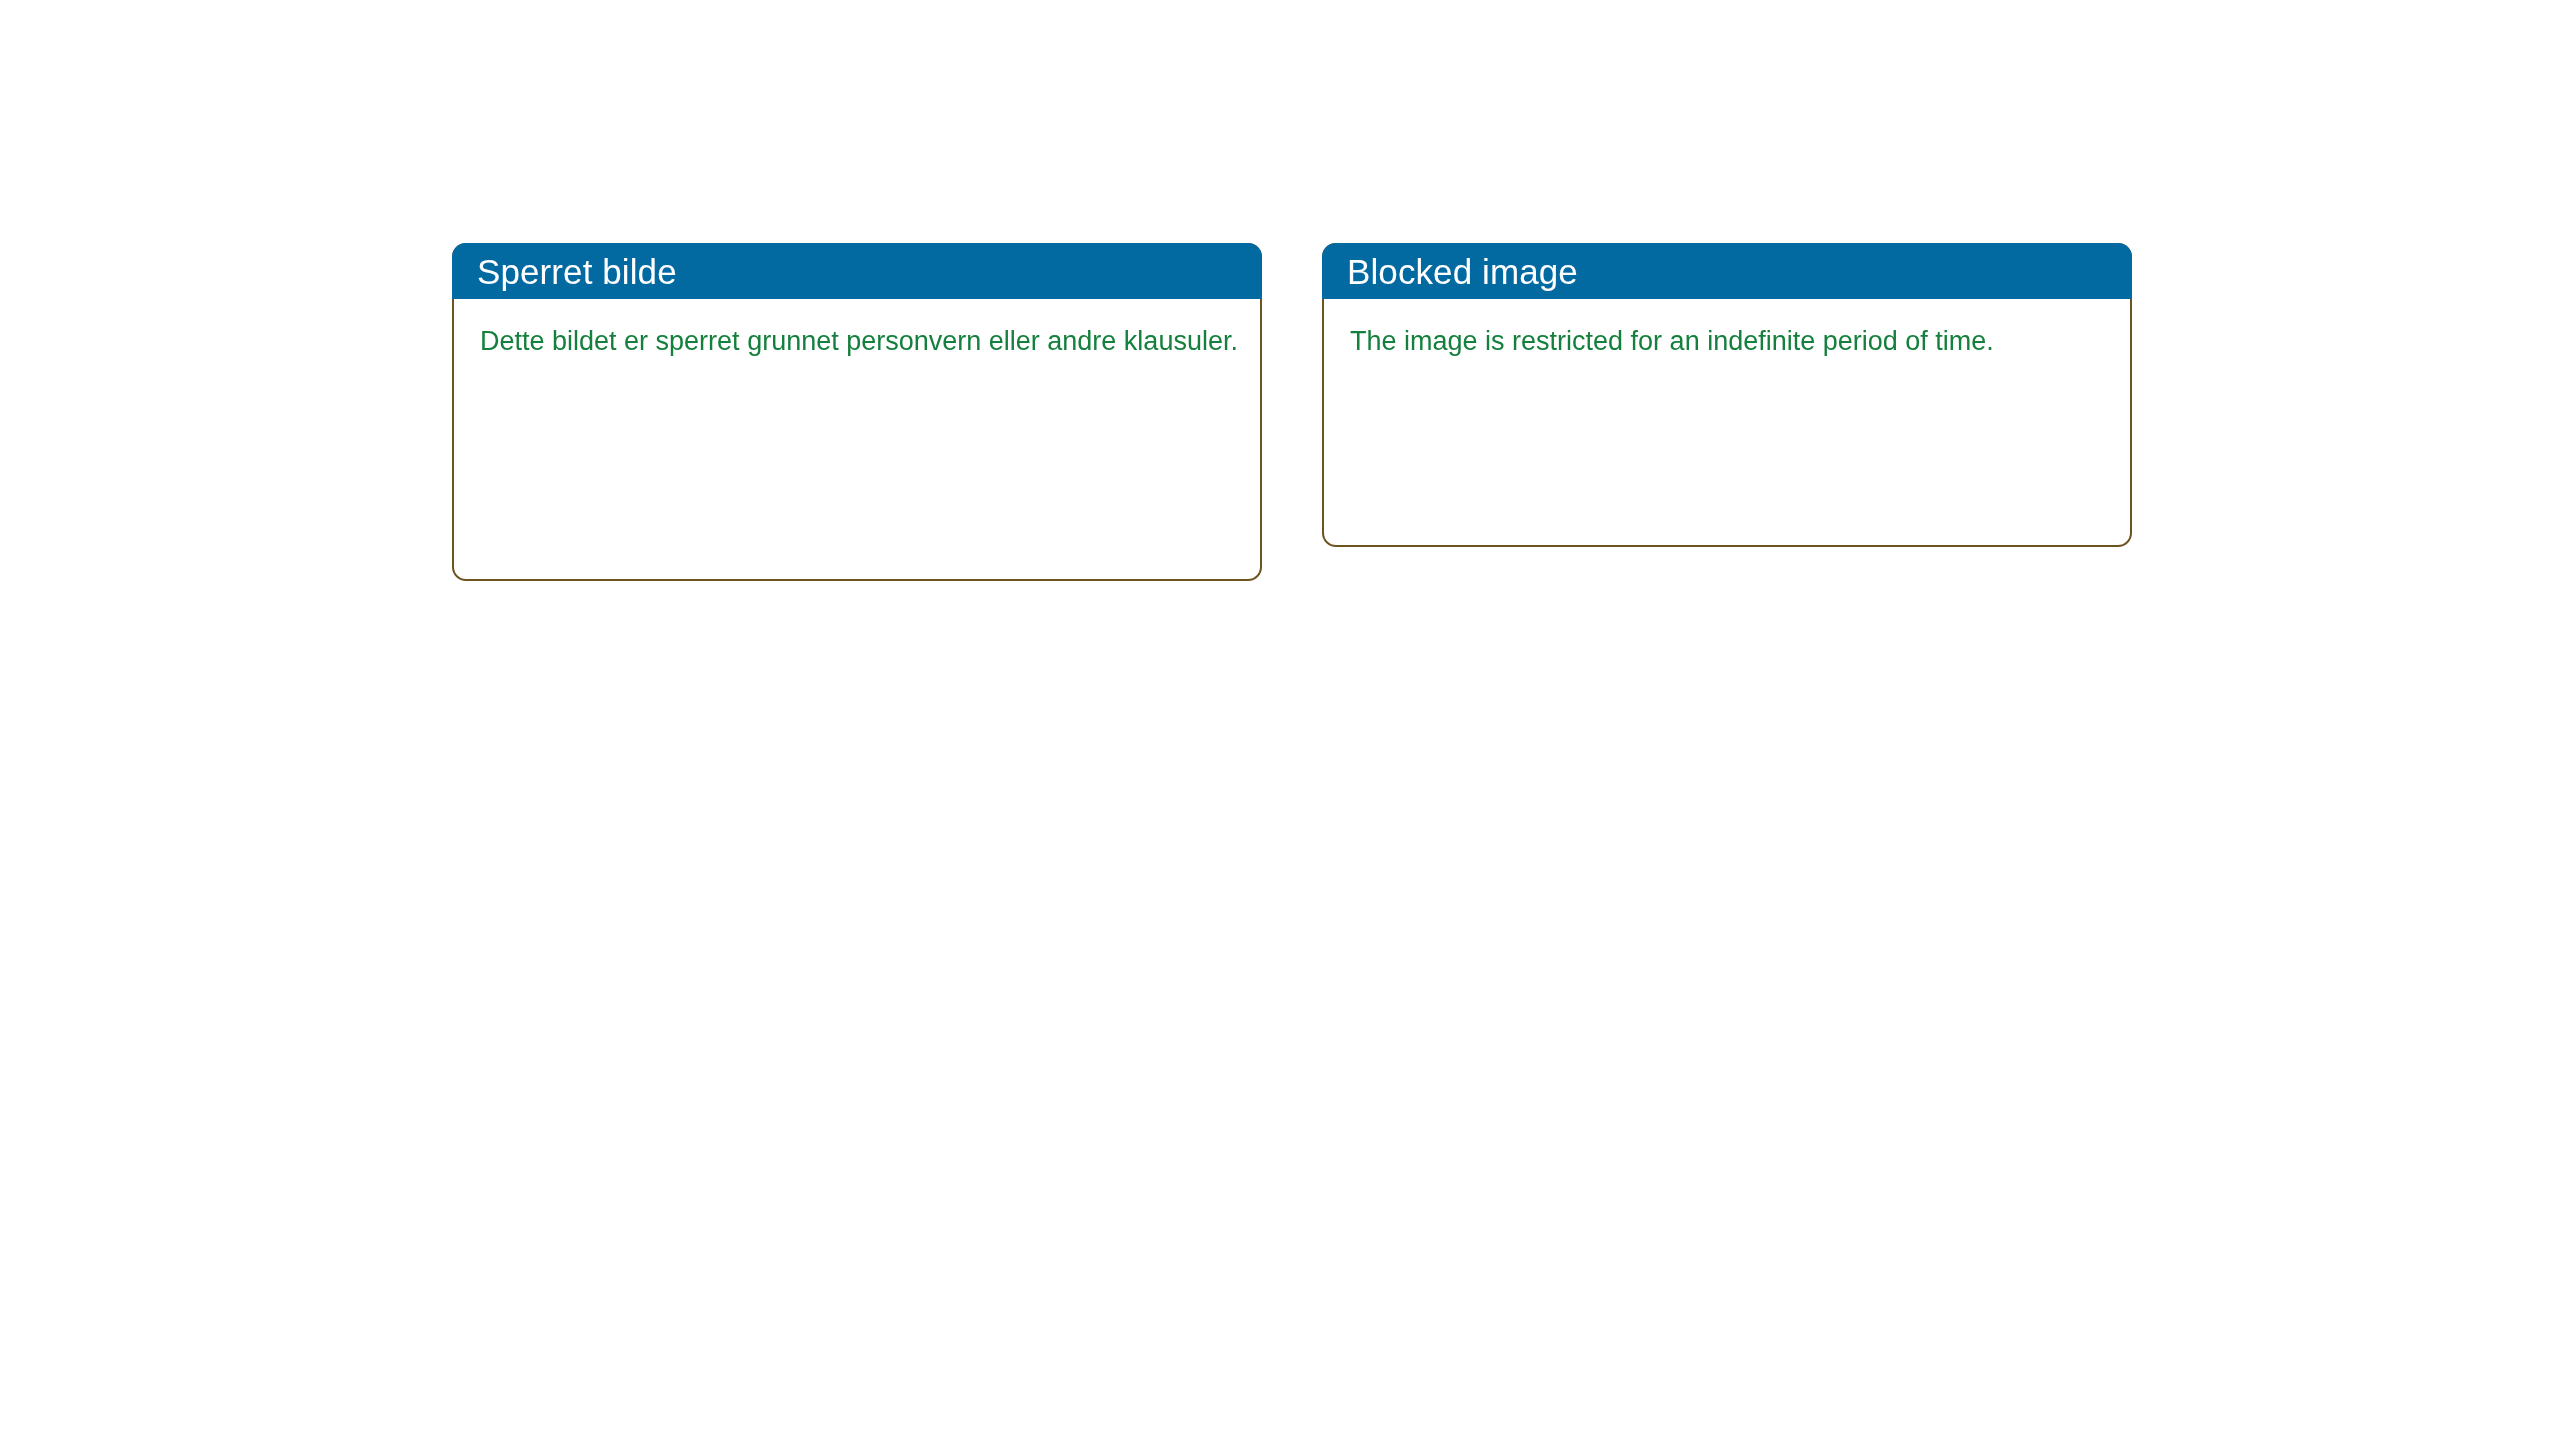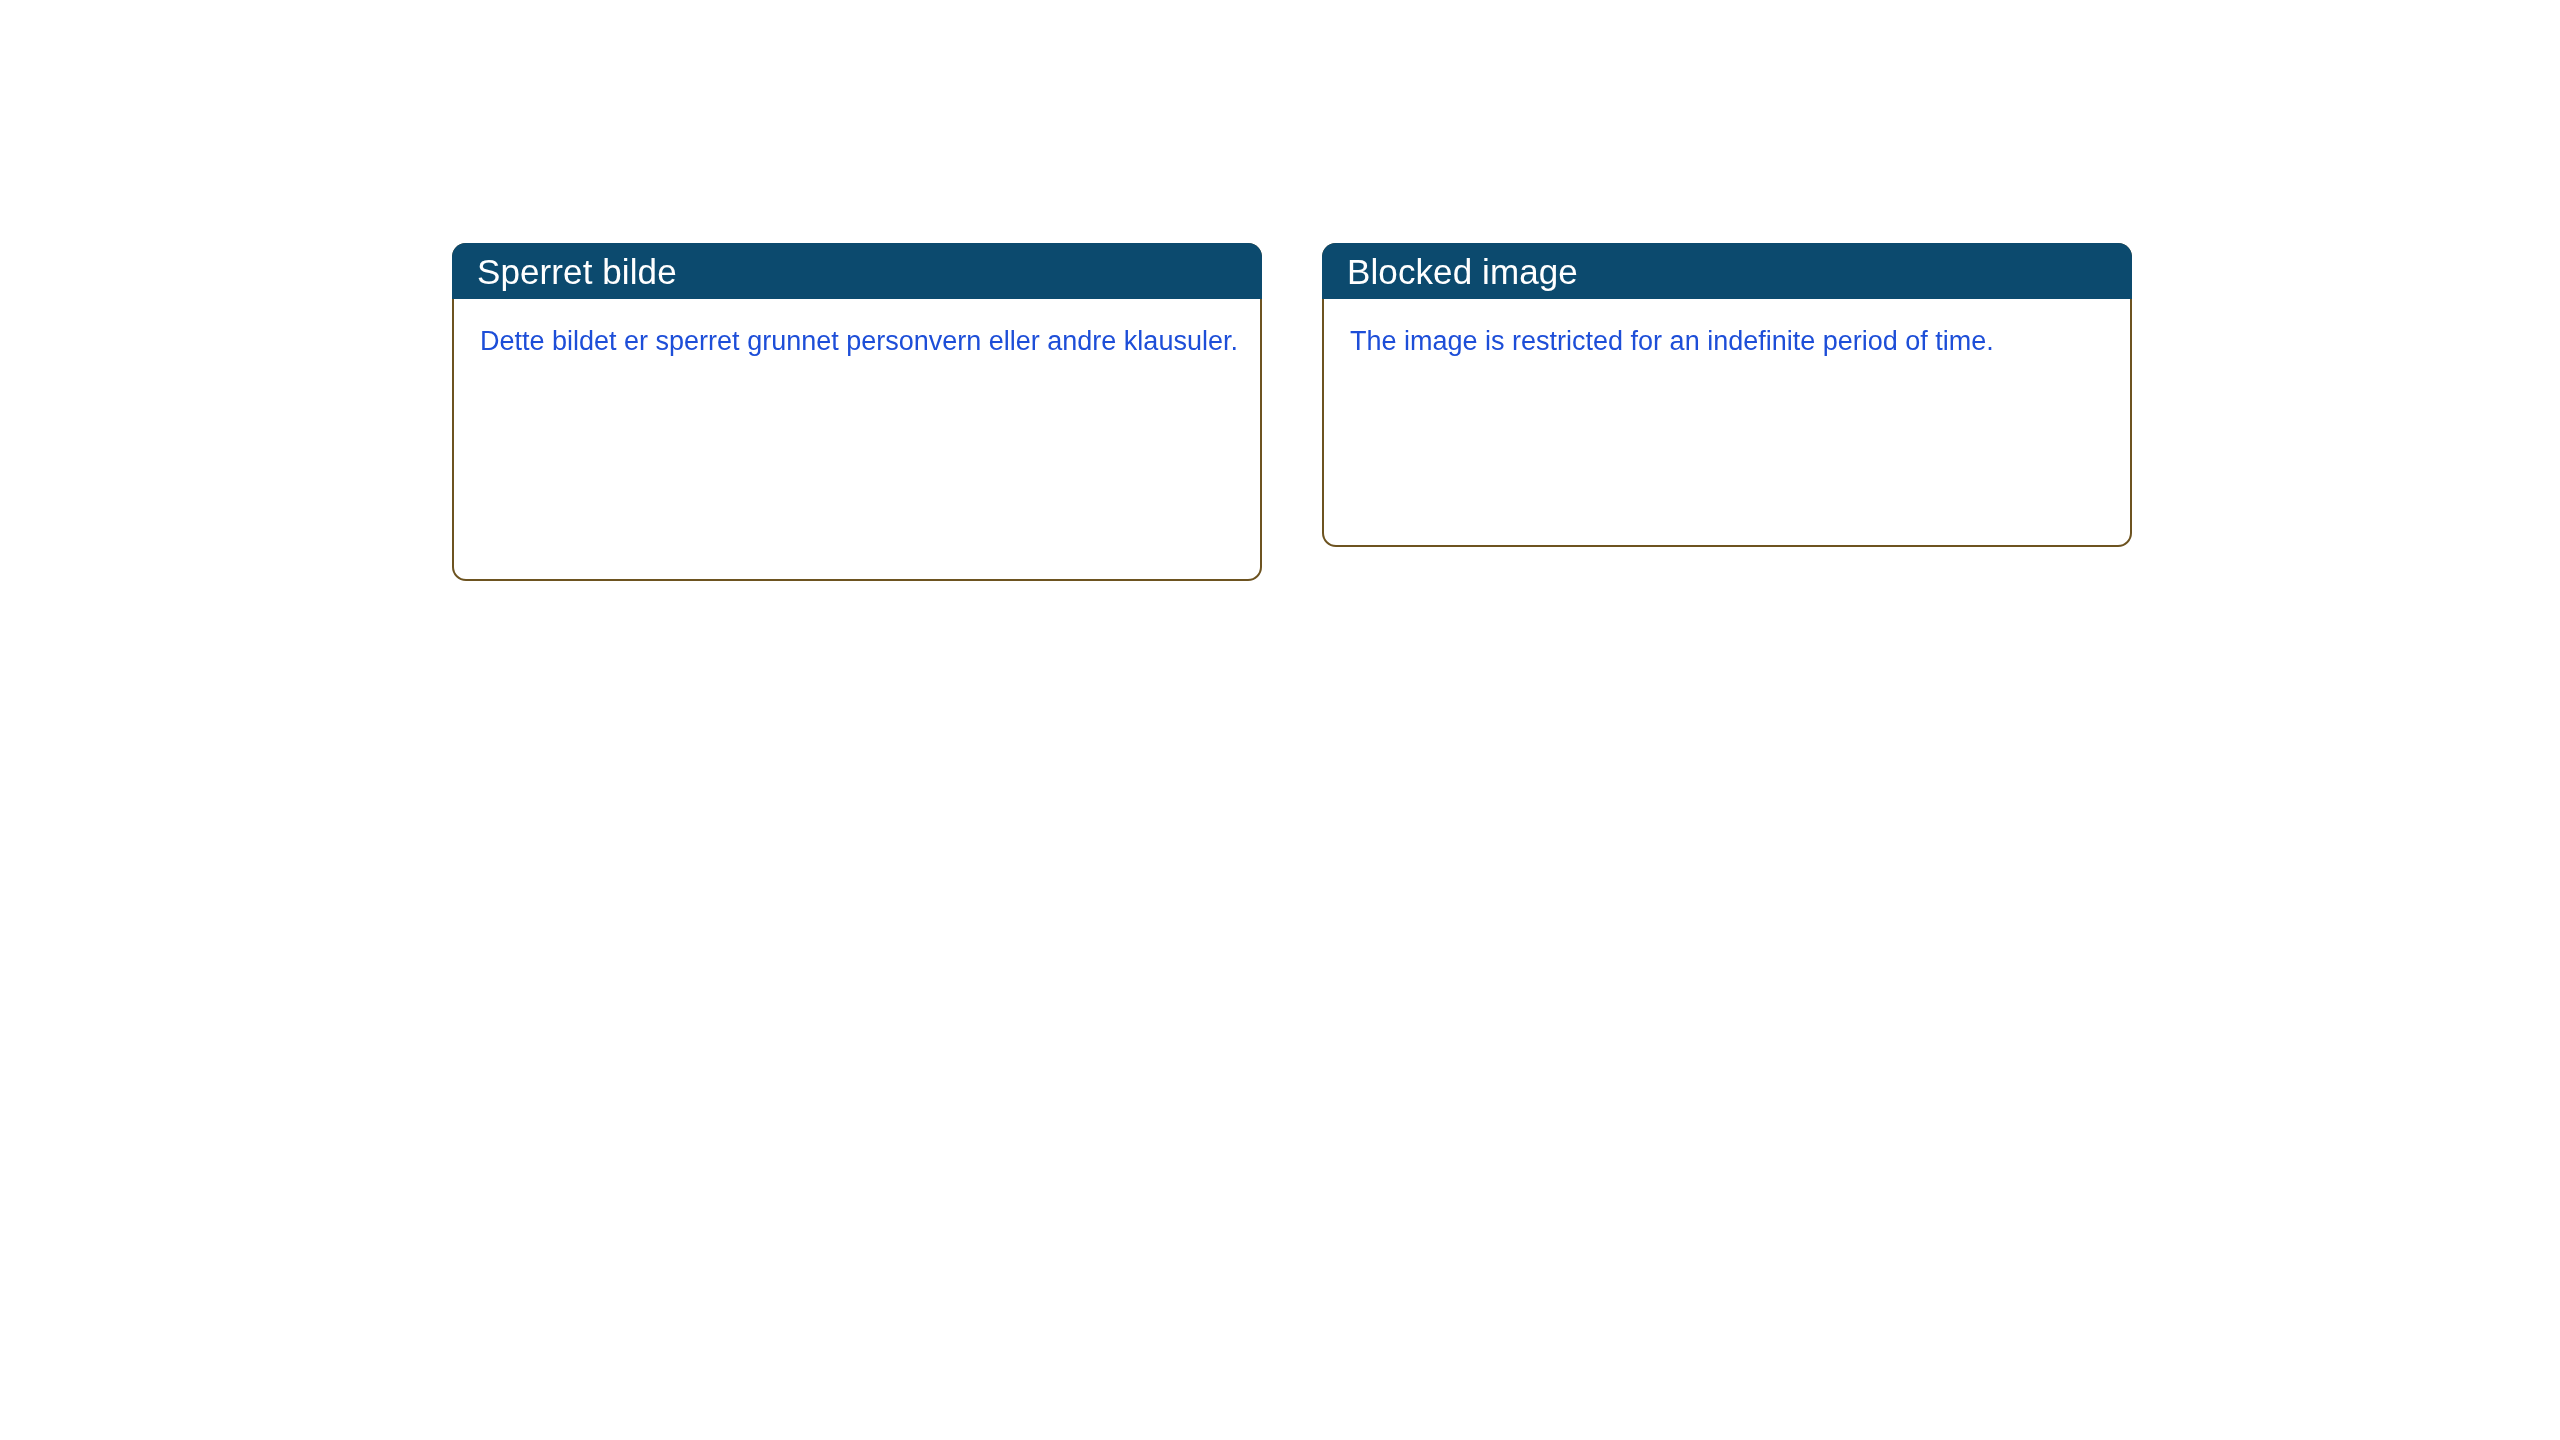--- a/index.html
+++ b/index.html
@@ -43,21 +43,21 @@
   }
 
   
   .notice-header {
     position: absolute;
     left: -2px;
     top: -2px;
     width: 810px;
     height: 56px;
     box-sizing: border-box;
-    background: #0c4a6e;
+    background: #0369a1;
     border-radius: 14px 14px 0 0;
     display: flex;
     align-items: center;
     overflow: hidden;
   }
   .notice-header-title {
     color: #ffffff;
     font-size: 35px;
     line-height: 1;
     font-weight: 400;
@@ -70,21 +70,21 @@
   .notice-body {
     position: absolute;
     left: 0;
     top: 54px;
     width: 810px;
     box-sizing: border-box;
     padding: 22px 26px 0 26px;
   }
   .notice-paragraph {
     margin: 0;
-    color: #1d4ed8;
+    color: #15803d;
     font-size: 27px;
     line-height: 40px;
     font-weight: 400;
   }
   .notice-paragraph + .notice-paragraph {
     margin-top: 38px;
   }
 </style>
 </head>
 <body>

